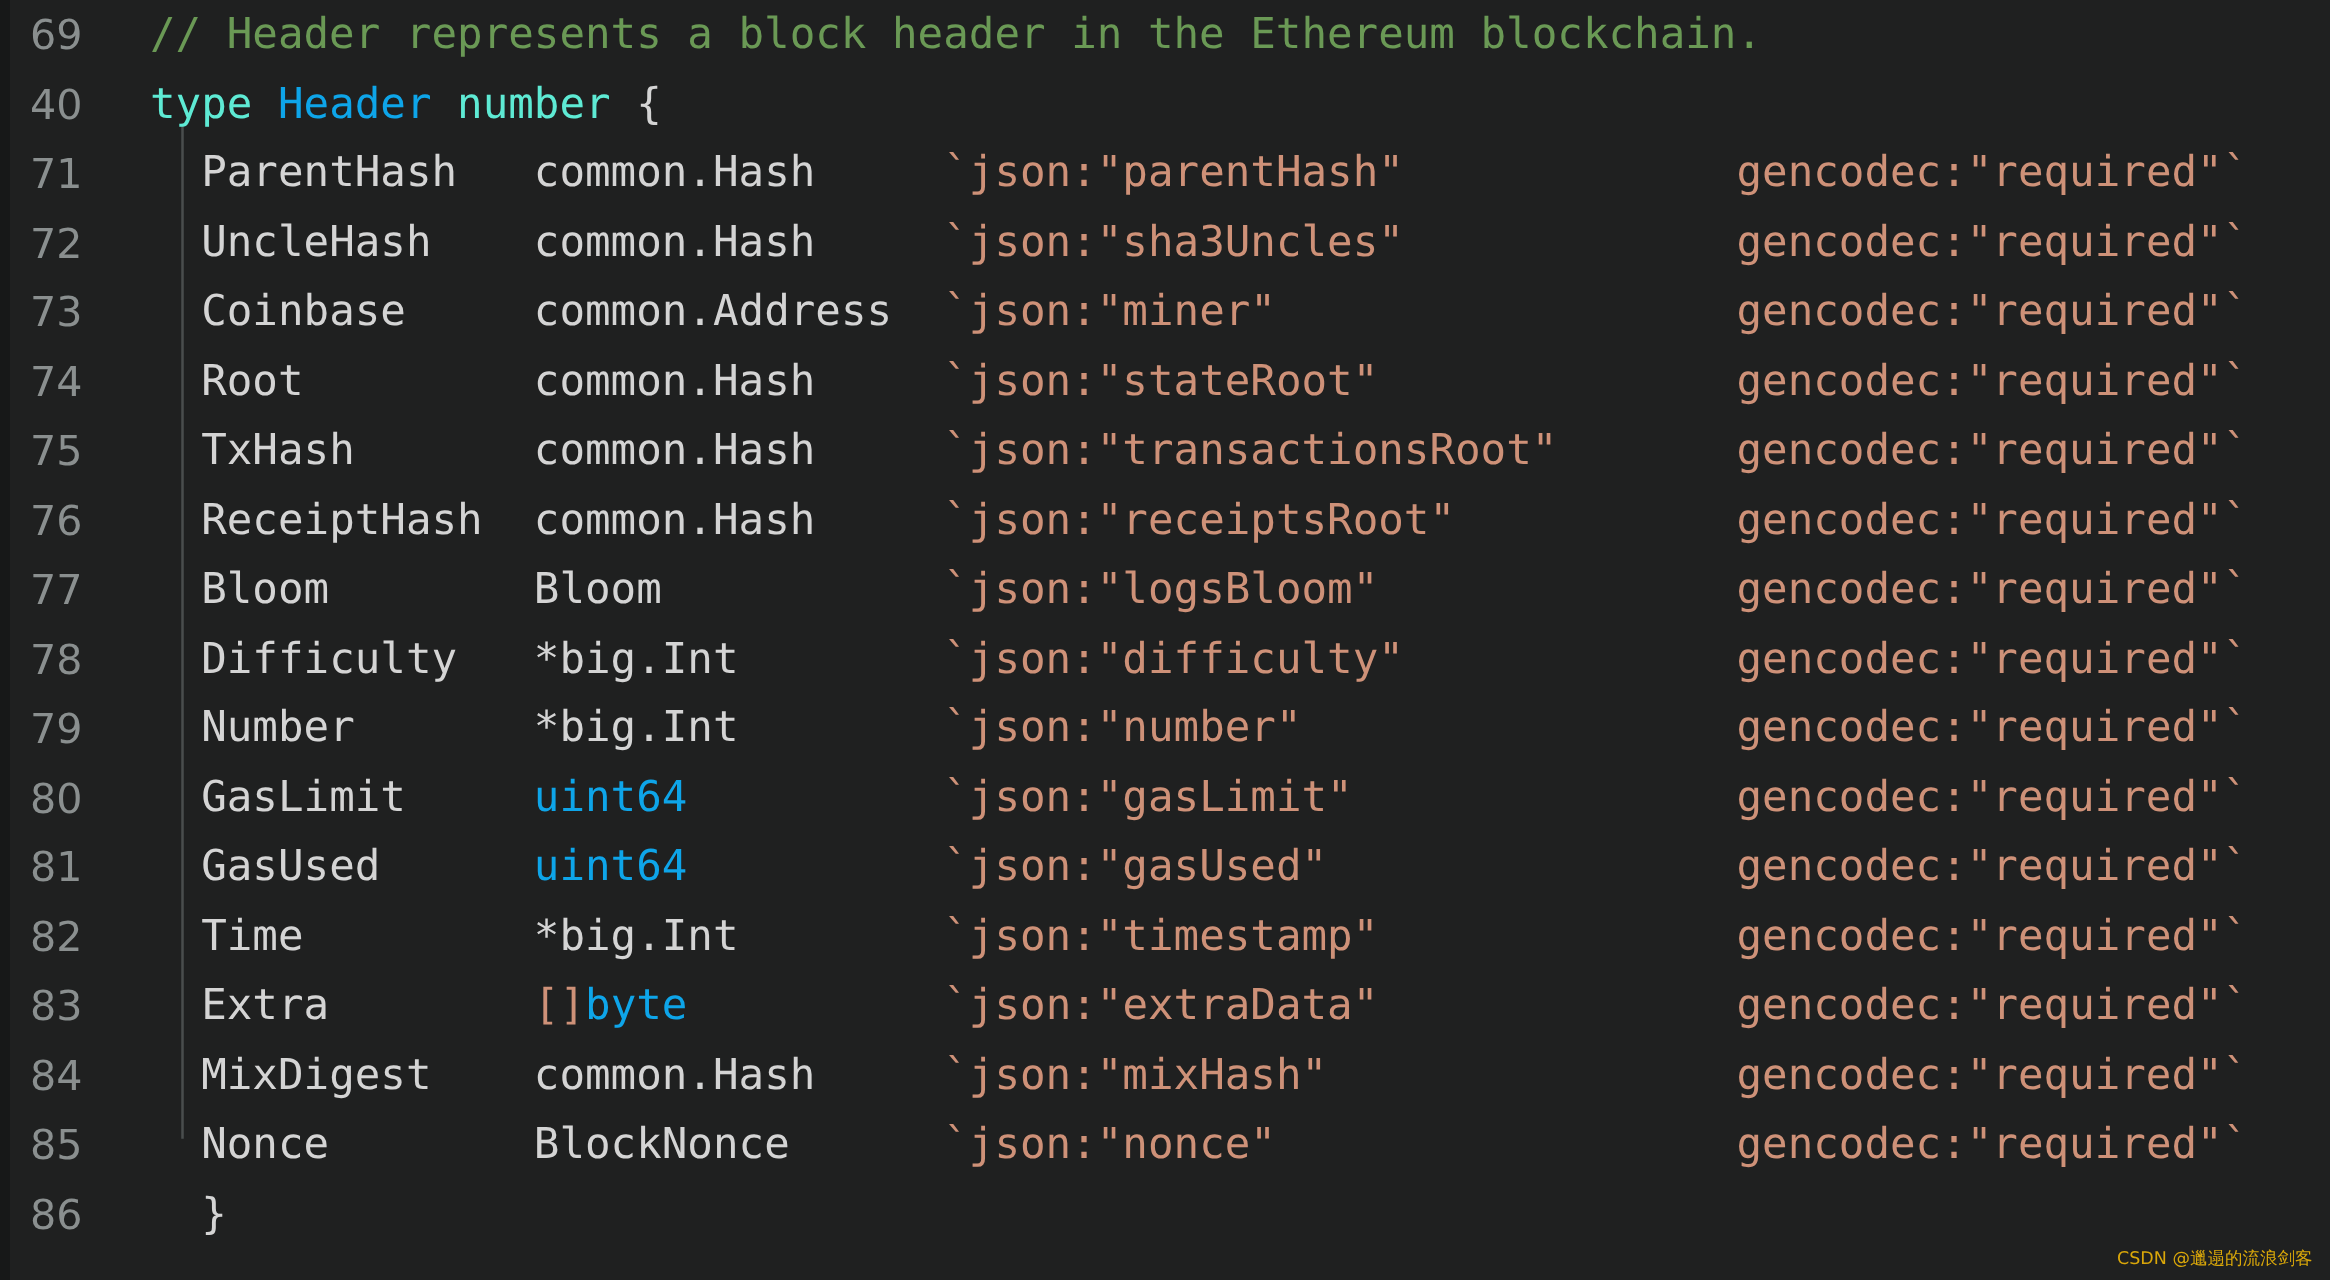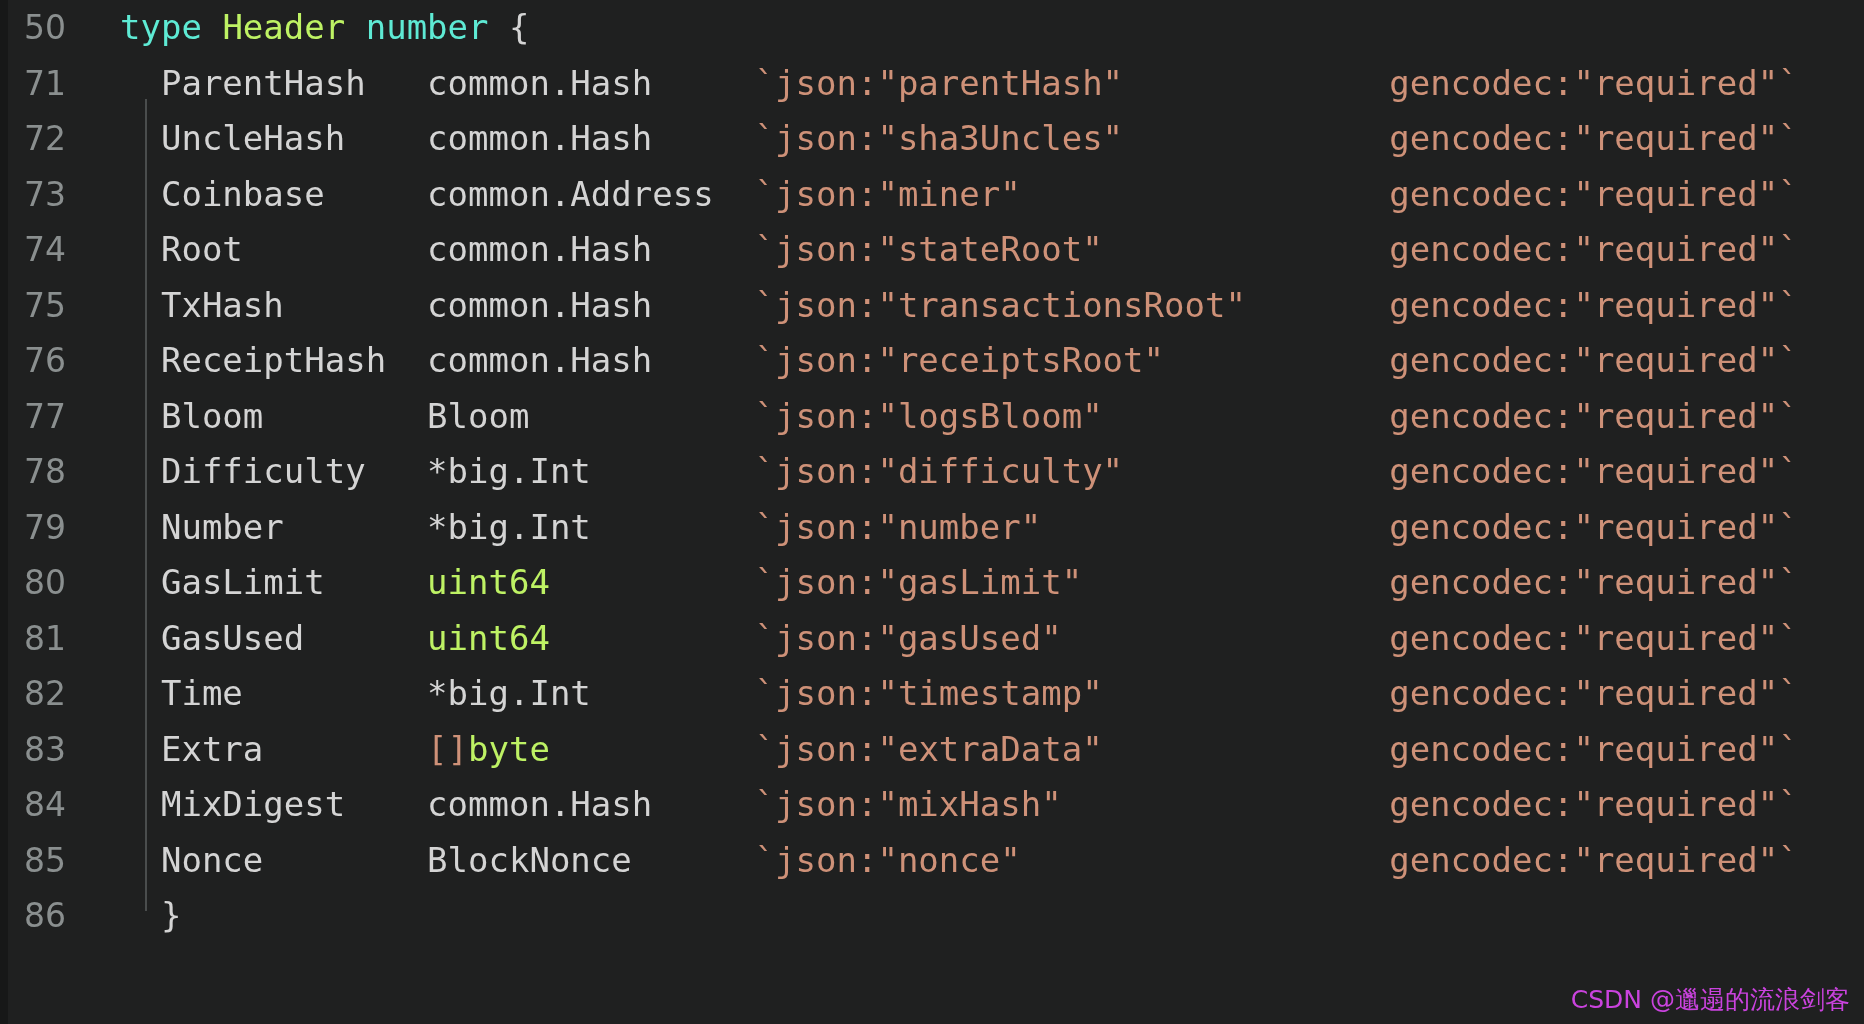--- a/index.html
+++ b/index.html
@@ -57,46 +57,47 @@
   #indent-guide {
     position: absolute;
     left: 137px;
     top: 99px;
     width: 2px;
     height: 812px;
     background: #4a4d4d;
   }
   .tok-comment { color: #6a9955; }
   .tok-keyword { color: #5eead4; }
-  .tok-typename { color: #bef264; }
+  .tok-typename { color: #0ea5e9; }
   .tok-plain { color: #d4d4d4; }
   .tok-string { color: #ce9178; }
   .tok-brace { color: #d4d4d4; }
   #watermark {
     position: absolute;
     right: 14px;
     bottom: 8px;
-    color: #d946ef;
-    font-size: 25px;
+    color: #eab308;
+    font-size: 14px;
     font-family: "DejaVu Sans", "Liberation Sans", sans-serif;
     opacity: 0.92;
     white-space: pre;
   }
 </style>
 </head>
 <body>
 
 <div id="screen">
 
   <div id="edge-strip"></div>
 
   <div id="code-area">
     <div id="indent-guide"></div>
     <div id="lines-host">
-        <div class="line"><div class="gutter">50</div><div class="content"><span class="tok-keyword">type</span><span class="tok-plain"> </span><span class="tok-typename">Header</span><span class="tok-plain"> </span><span class="tok-keyword">number</span><span class="tok-plain"> </span><span class="tok-brace">{</span></div></div>
+        <div class="line"><div class="gutter">69</div><div class="content"><span class="tok-comment">// Header represents a block header in the Ethereum blockchain.</span></div></div>
+        <div class="line"><div class="gutter">40</div><div class="content"><span class="tok-keyword">type</span><span class="tok-plain"> </span><span class="tok-typename">Header</span><span class="tok-plain"> </span><span class="tok-keyword">number</span><span class="tok-plain"> </span><span class="tok-brace">{</span></div></div>
         <div class="line"><div class="gutter">71</div><div class="content"><span class="tok-plain">  </span><span class="tok-plain">ParentHash</span><span class="tok-plain">   </span><span class="tok-plain">common.Hash</span><span class="tok-plain">     </span><span class="tok-string">`json:"parentHash"</span><span class="tok-plain">             </span><span class="tok-string">gencodec:"required"`</span></div></div>
         <div class="line"><div class="gutter">72</div><div class="content"><span class="tok-plain">  </span><span class="tok-plain">UncleHash</span><span class="tok-plain">    </span><span class="tok-plain">common.Hash</span><span class="tok-plain">     </span><span class="tok-string">`json:"sha3Uncles"</span><span class="tok-plain">             </span><span class="tok-string">gencodec:"required"`</span></div></div>
         <div class="line"><div class="gutter">73</div><div class="content"><span class="tok-plain">  </span><span class="tok-plain">Coinbase</span><span class="tok-plain">     </span><span class="tok-plain">common.Address</span><span class="tok-plain">  </span><span class="tok-string">`json:"miner"</span><span class="tok-plain">                  </span><span class="tok-string">gencodec:"required"`</span></div></div>
         <div class="line"><div class="gutter">74</div><div class="content"><span class="tok-plain">  </span><span class="tok-plain">Root</span><span class="tok-plain">         </span><span class="tok-plain">common.Hash</span><span class="tok-plain">     </span><span class="tok-string">`json:"stateRoot"</span><span class="tok-plain">              </span><span class="tok-string">gencodec:"required"`</span></div></div>
         <div class="line"><div class="gutter">75</div><div class="content"><span class="tok-plain">  </span><span class="tok-plain">TxHash</span><span class="tok-plain">       </span><span class="tok-plain">common.Hash</span><span class="tok-plain">     </span><span class="tok-string">`json:"transactionsRoot"</span><span class="tok-plain">       </span><span class="tok-string">gencodec:"required"`</span></div></div>
         <div class="line"><div class="gutter">76</div><div class="content"><span class="tok-plain">  </span><span class="tok-plain">ReceiptHash</span><span class="tok-plain">  </span><span class="tok-plain">common.Hash</span><span class="tok-plain">     </span><span class="tok-string">`json:"receiptsRoot"</span><span class="tok-plain">           </span><span class="tok-string">gencodec:"required"`</span></div></div>
         <div class="line"><div class="gutter">77</div><div class="content"><span class="tok-plain">  </span><span class="tok-plain">Bloom</span><span class="tok-plain">        </span><span class="tok-plain">Bloom</span><span class="tok-plain">           </span><span class="tok-string">`json:"logsBloom"</span><span class="tok-plain">              </span><span class="tok-string">gencodec:"required"`</span></div></div>
         <div class="line"><div class="gutter">78</div><div class="content"><span class="tok-plain">  </span><span class="tok-plain">Difficulty</span><span class="tok-plain">   </span><span class="tok-plain">*big.Int</span><span class="tok-plain">        </span><span class="tok-string">`json:"difficulty"</span><span class="tok-plain">             </span><span class="tok-string">gencodec:"required"`</span></div></div>
         <div class="line"><div class="gutter">79</div><div class="content"><span class="tok-plain">  </span><span class="tok-plain">Number</span><span class="tok-plain">       </span><span class="tok-plain">*big.Int</span><span class="tok-plain">        </span><span class="tok-string">`json:"number"</span><span class="tok-plain">                 </span><span class="tok-string">gencodec:"required"`</span></div></div>
         <div class="line"><div class="gutter">80</div><div class="content"><span class="tok-plain">  </span><span class="tok-plain">GasLimit</span><span class="tok-plain">     </span><span class="tok-typename">uint64</span><span class="tok-plain">          </span><span class="tok-string">`json:"gasLimit"</span><span class="tok-plain">               </span><span class="tok-string">gencodec:"required"`</span></div></div>

